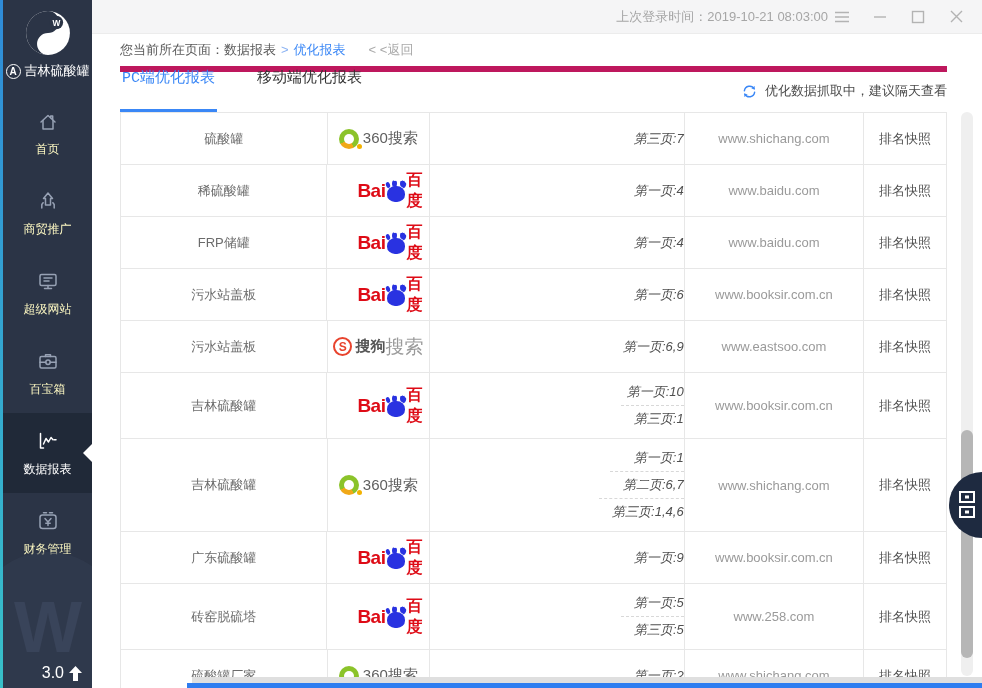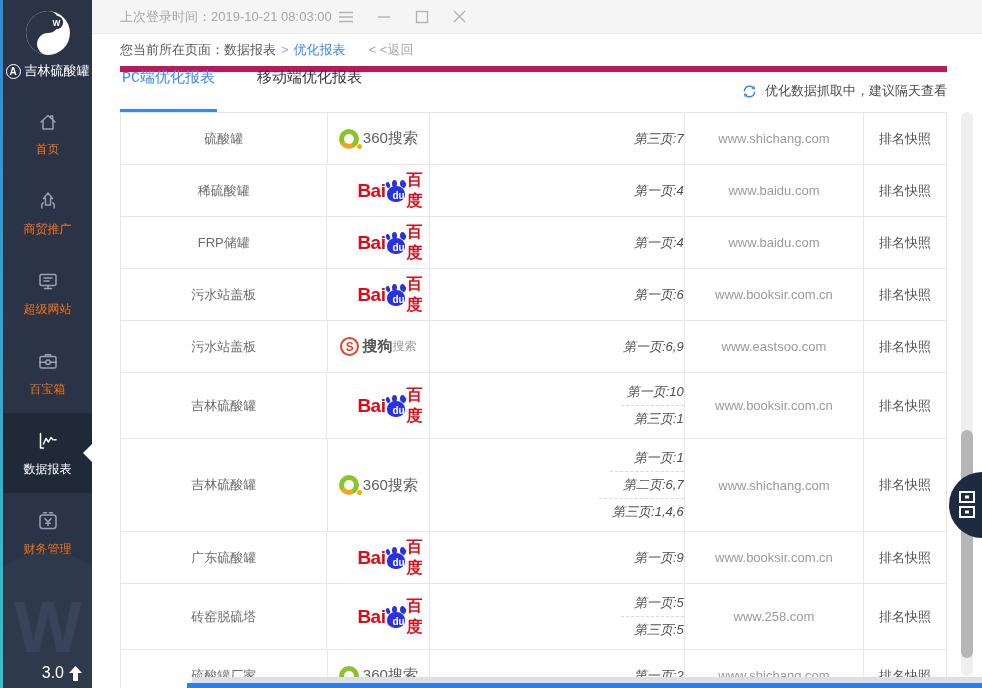--- a/index.html
+++ b/index.html
@@ -16,39 +16,39 @@
   
   .sidebar { position:absolute; left:3px; top:0; bottom:0; width:89px;
              background:#2b3446; overflow:hidden; z-index:2; }
   .logo { width:48px; height:48px; margin:9px auto 2px; }
   .brand { display:flex; align-items:center; justify-content:center; gap:4px;
            color:#fff; font-size:13px; height:24px; }
   .brand-badge { width:15px; height:15px; border:1px solid #fff; border-radius:50%;
                  font-size:10px; line-height:13px; text-align:center; font-weight:bold; }
   .nav { margin-top:10px; position:relative; }
   .nav-item { height:80px; display:flex; flex-direction:column; align-items:center;
-              justify-content:center; gap:8px; color:#f97316; font-size:12px;
+              justify-content:center; gap:8px; color:#fef9c3; font-size:12px;
               position:relative; cursor:pointer; }
   .nav-item svg { stroke:#97a1b4; }
   .nav-item.active { background:#202938; color:#fff; }
   .nav-item.active svg { stroke:#fff; }
   .notch { position:absolute; right:0; top:50%; margin-top:-9px; width:0; height:0;
            border-top:9px solid transparent; border-bottom:9px solid transparent;
            border-right:9px solid #fff; }
   .watermark { position:absolute; bottom:-14px; left:-30px; width:150px; height:150px;
                border-radius:50%; background:#343e52; opacity:.55; display:flex;
                align-items:center; justify-content:center; font-size:72px;
                font-weight:bold; color:#46526b; }
   .version { position:absolute; bottom:6px; right:10px; color:#fff; font-size:16px;
              display:flex; align-items:center; gap:5px; }
 
   
   .main { position:absolute; left:92px; right:0; top:0; bottom:0; background:#fff; }
   .titlebar { height:34px; background:#f5f5f6; border-bottom:1px solid #ececec;
-              display:flex; align-items:center; justify-content:flex-start;
+              display:flex; align-items:center; justify-content:flex-end;
               padding:0 12px 0 28px; }
   .login { color:#a6a6a6; font-size:13px; }
   .win-controls { display:flex; align-items:center; gap:10px; }
   .win-btn { width:28px; height:22px; display:flex; align-items:center;
              justify-content:center; cursor:pointer; }
 
   .breadcrumb-row { margin:0 35px 0 28px; height:38px; display:flex; align-items:center;
                     justify-content:flex-start; border-bottom:6px solid #be185d;
                     font-size:13px; color:#5a5a5a; }
   .crumb-link { color:#5a5a5a; cursor:pointer; }
@@ -87,34 +87,34 @@
   .lg { display:flex; align-items:center; }
   .lg-baidu .bai { color:#de0b16; font-weight:bold; font-size:19px; letter-spacing:-.5px;margin-left:30px; }
   .paw { position:relative; width:24px; height:16px; background:#2932e1;
          border-radius:50% 50% 46% 46%; margin:6px 2px 0 2px; }
   .paw i { position:absolute; background:#2932e1; border-radius:50%; }
   .paw .t1 { width:4px; height:6px; left:-1px; top:-4px; transform:rotate(-20deg); }
   .paw .t2 { width:5px; height:7px; left:5px;  top:-6px; }
   .paw .t3 { width:5px; height:7px; left:13px; top:-6px; }
   .paw .t4 { width:4px; height:6px; right:-1px; top:-4px; transform:rotate(20deg); }
   .paw .du { position:absolute; color:#fff; font-size:10px; font-weight:bold;
-             left:5px; bottom:1px; font-style:normal; background:none; }
+             left:5px; bottom:19px; font-style:normal; background:none; }
   .lg-baidu .bd { color:#de0b16; font-weight:bold; font-size:16px; }
   .ring { position:relative; width:20px; height:20px; border-radius:50%; margin-right:4px;
           background:conic-gradient(from 150deg,#f0a818 0 .25turn,#8bc32a .25turn 1turn); }
   .ring::after { content:""; position:absolute; left:5px; top:5px; width:10px; height:10px;
                  border-radius:50%; background:#fff; }
   .ring::before { content:""; position:absolute; right:-3px; bottom:0; width:5px; height:5px;
                   border-radius:50%; background:#f3b200; }
   .lg-360 .t360 { color:#5f5f5f; font-size:15px; }
   .sg-circle { width:19px; height:19px; border:2px solid #e8432d; border-radius:50%;
                color:#e8432d; font-weight:bold; font-size:12px; display:flex;
                align-items:center; justify-content:center; margin-right:3px; }
   .lg-sogou .sgd { color:#555; font-size:15px; font-weight:bold; }
-  .lg-sogou .sgl { color:#9a9a9a; font-size:12px; }
+  .lg-sogou .sgl { color:#9a9a9a; font-size:19px; }
 
   
   .scrollbar { position:absolute; top:112px; bottom:12px; right:9px; width:12px;
                background:#efefef; border-radius:6px; }
   .thumb { position:absolute; top:318px; height:228px; left:0; right:0;
            background:#b6b6b6; border-radius:6px; cursor:pointer; }
   .float-widget { position:absolute; top:472px; right:-33px; width:66px; height:66px;
                   border-radius:50%; background:#1e2a40; display:flex; align-items:center;
                   padding-left:8px; cursor:pointer; z-index:3; }
 </style>

